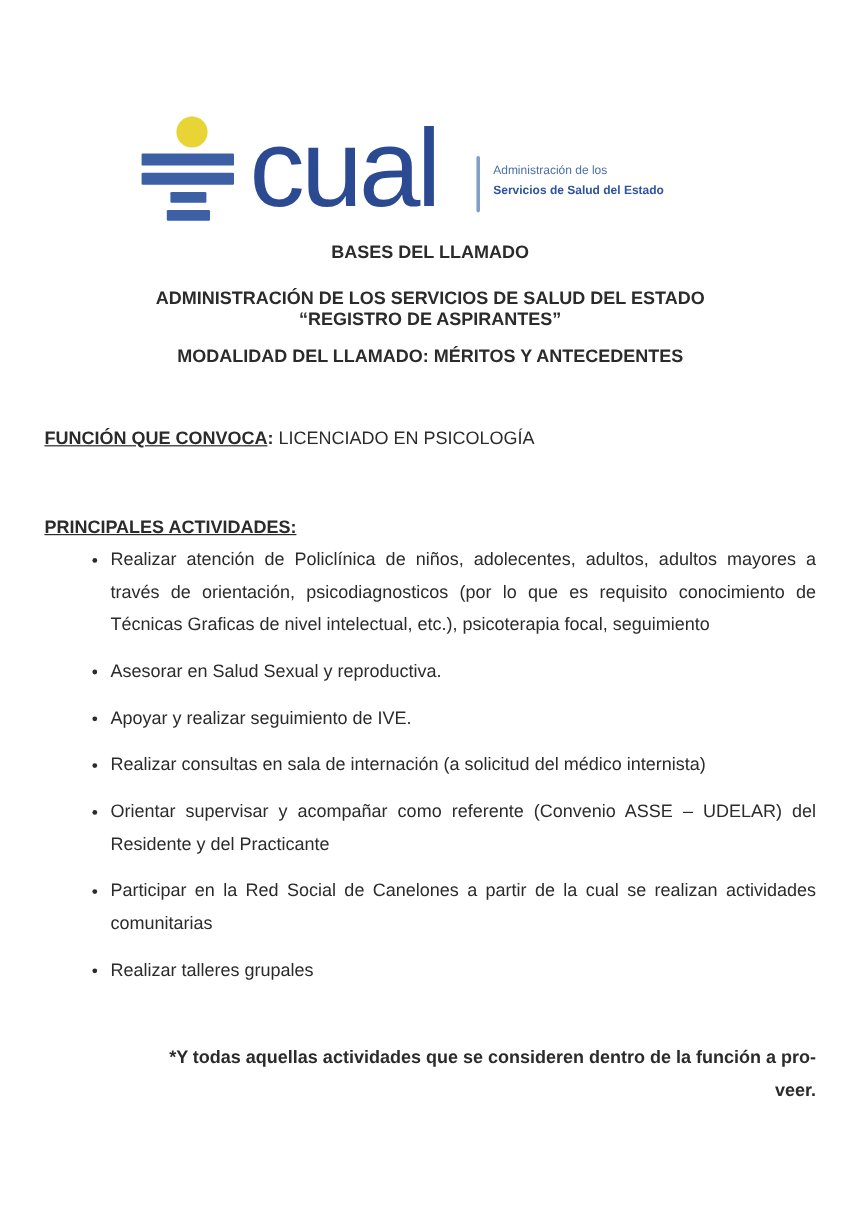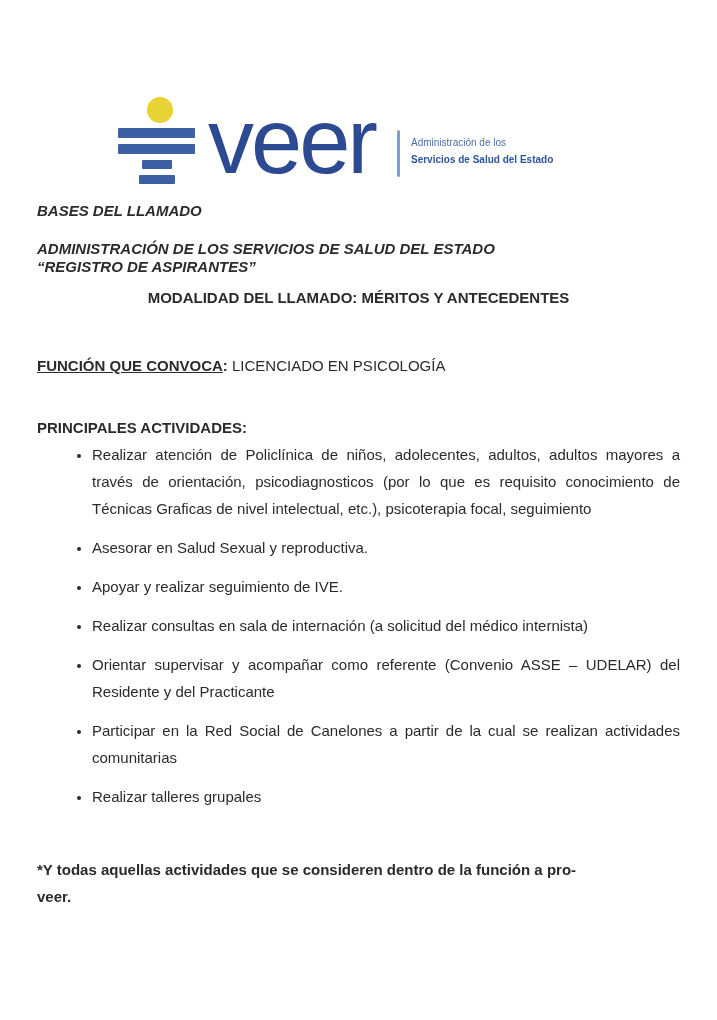--- a/index.html
+++ b/index.html
@@ -53,60 +53,60 @@
   .logo-divider {
     position: absolute; left: 279px; top: 35px; width: 3px; height: 47px;
     background: var(--divider_blue, #7fa0c8); border-radius: 2px;
   }
   .tagline { position: absolute; left: 293px; top: 39px; font-size: 10px; line-height: 17px; }
   .tagline .t1 { color: var(--tagline_light, #4a6fa8); }
   .tagline .t2 { color: var(--tagline_bold, #2f549e); font-weight: 700; }
 
   
   .heading { font-size: 15px; font-weight: 700; line-height: 18px; color: var(--ink); }
-  .h-center { text-align: left; font-style: italic; }
+  .h-center { text-align: center; }
   .h1 { margin-top: 12px; }
   .h2 { margin-top: 20px; }
   .h3 { margin-top: 19px; }
   .h4 { }
   .h5 { margin-top: 13px; text-align: center; }
 
   
   .funcion { margin-top: 50px; font-size: 15px; line-height: 18px; }
   .funcion .label { font-weight: 700; text-decoration: underline; }
   .funcion .colon { font-weight: 700; }
 
   
-  .act-title { margin-top: 44px; }
+  .act-title { margin-top: 56px; text-decoration: underline; }
   ul.activities { margin-top: 4px; padding-left: 55px; list-style: disc; }
   ul.activities li {
     margin-bottom: 12px;
     line-height: 27px;
     text-align: justify;
     color: var(--ink);
   }
   ul.activities li::marker { font-size: 13px; }
 
   
-  .footer-note { margin-top: 46px; font-weight: 700; line-height: 27px; }
+  .footer-note { margin-top: 46px; font-weight: 700; line-height: 27px; text-align: right; }
 </style>
 </head>
 <body>
 
 <div class="page">
 
   <div class="logo">
     <div class="logo-symbol">
       <div class="sun"></div>
       <div class="bar b1"></div>
       <div class="bar b2"></div>
       <div class="bar b3"></div>
       <div class="bar b4"></div>
     </div>
-    <div class="wordmark">veer</div>
+    <div class="wordmark">cual</div>
     <div class="logo-divider"></div>
     <div class="tagline">
       <div class="t1">Administración de los</div>
       <div class="t2">Servicios de Salud del Estado</div>
     </div>
   </div>
 
   <div class="heading h-center h1">BASES DEL LLAMADO</div>
   <div class="heading h-center h2">ADMINISTRACIÓN DE LOS SERVICIOS DE SALUD DEL ESTADO</div>
   <div class="heading h-center h4">“REGISTRO DE ASPIRANTES”</div>

